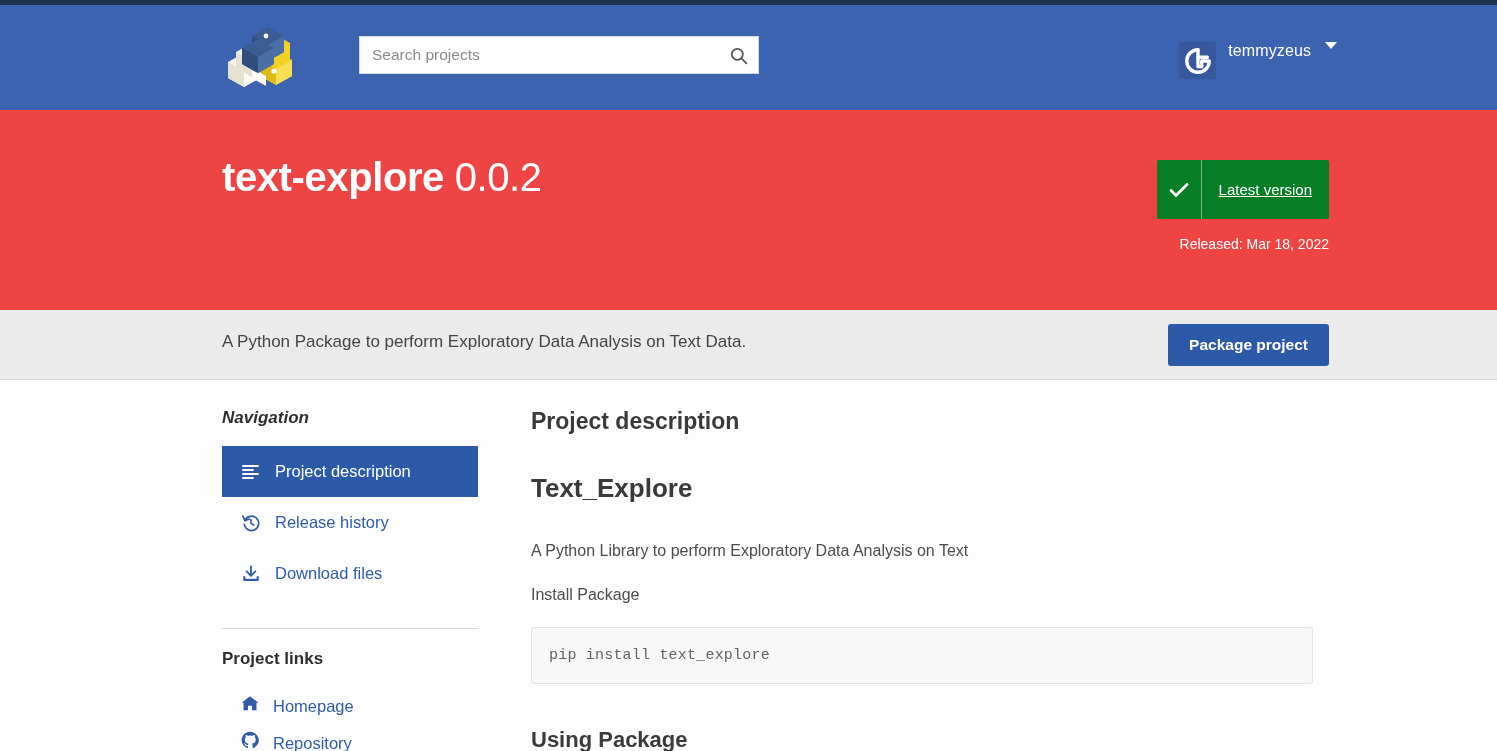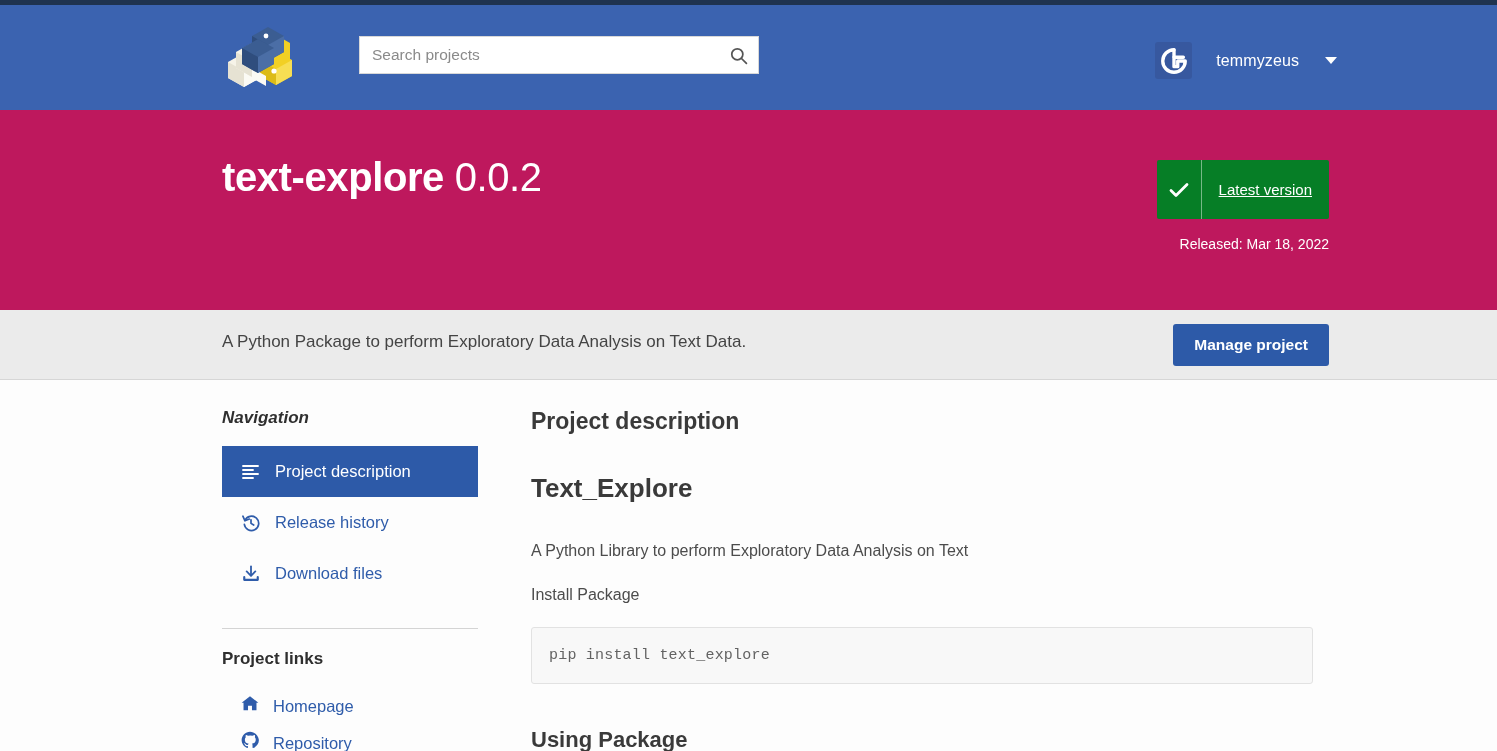--- a/index.html
+++ b/index.html
@@ -70,22 +70,22 @@
     align-items: center;
     justify-content: center;
     color: #555;
     cursor: pointer;
   }
   .user-menu {
     position: absolute;
     right: 160px;
     top: 37px;
     display: flex;
-    align-items: center;
-    gap: 24px;
+    align-items: flex-start;
+    gap: 12px;
     cursor: pointer;
   }
   .avatar {
     width: 37px; height: 37px;
     border-radius: 3px;
     background: #37589f;
     display: flex; align-items: center; justify-content: center;
     overflow: hidden;
   }
   .username {
@@ -96,21 +96,21 @@
   .caret-down {
     width: 0; height: 0;
     border-left: 6px solid transparent;
     border-right: 6px solid transparent;
     border-top: 7px solid #ffffff;
     margin-left: 2px;
   }
 
   
   .hero {
-    background: #be185d;
+    background: #ef4444;
     height: 200px;
     position: relative;
     width: 100%;
   }
   .hero-inner { position: relative; height: 100%; }
   .package-header {
     position: absolute;
     left: 222px;
     top: 45px;
   }
@@ -412,21 +412,21 @@
         <span class="badge-label">Latest version</span>
       </div>
       <div class="released">Released: Mar 18, 2022</div>
     </div>
 
   </div>
 </div>
 
 <div class="desc-band">
   <div class="desc-text">A Python Package to perform Exploratory Data Analysis on Text Data.</div>
-  <button class="manage-btn">Manage project</button>
+  <button class="manage-btn">Package project</button>
 </div>
 
 <div class="page-body">
 
   <div class="sidebar">
     <h2>Navigation</h2>
 
     <a class="nav-item active">
       <span class="nav-icon">
         <svg width="17" height="15" viewBox="0 0 17 15" fill="none" stroke="currentColor" stroke-width="1.9" stroke-linecap="round">

